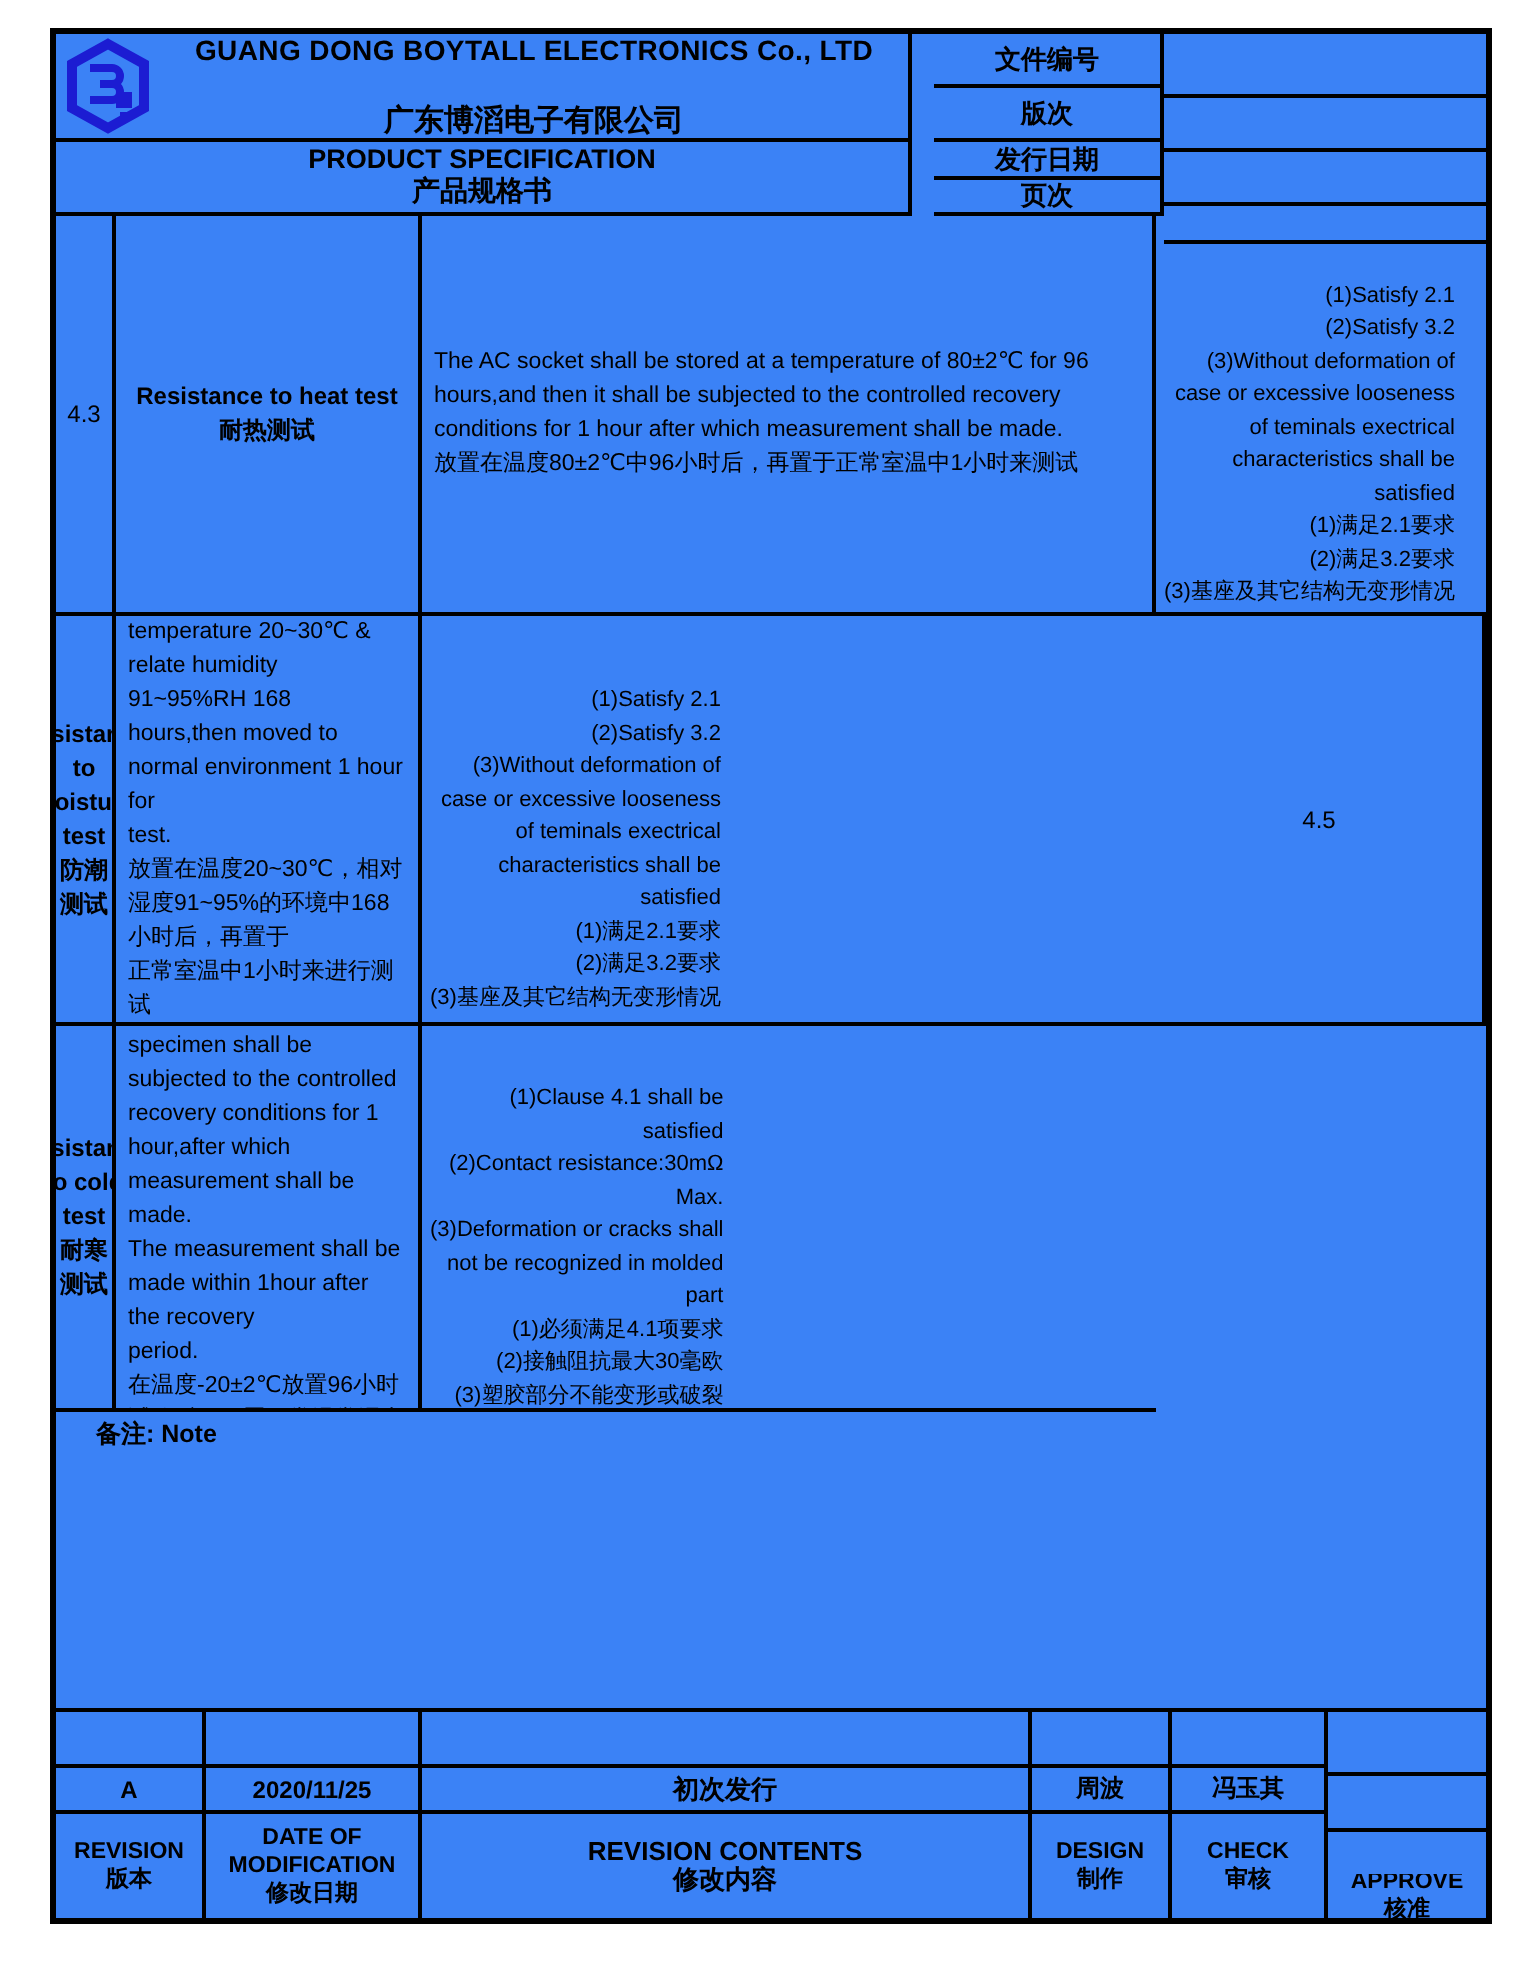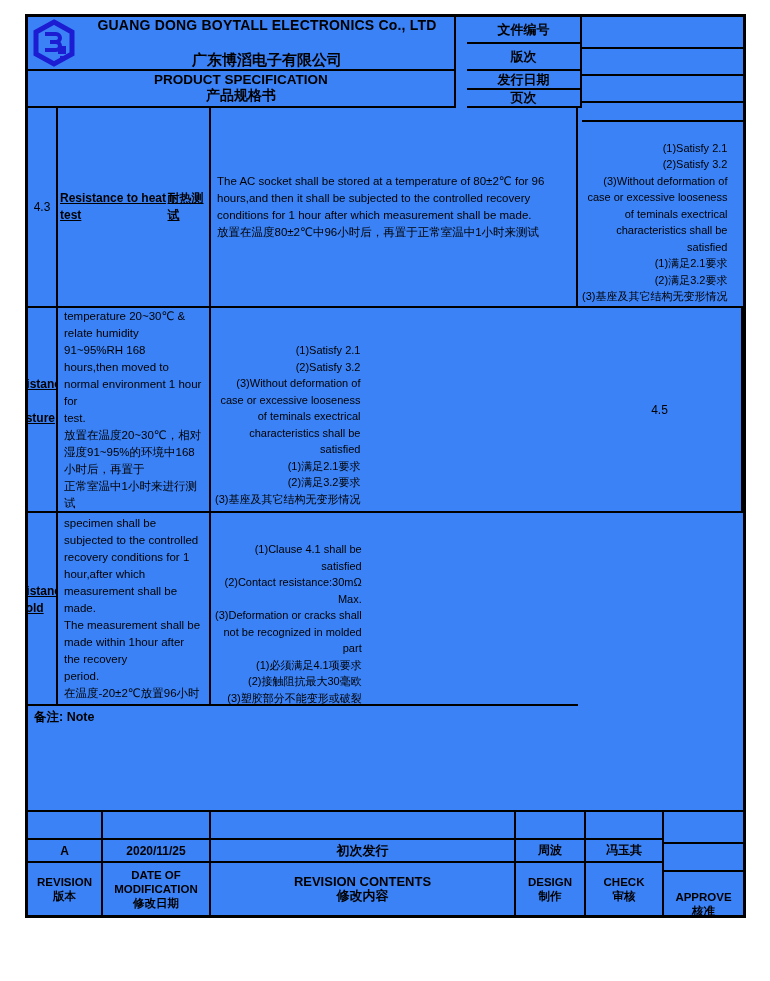--- a/index.html
+++ b/index.html
@@ -39,28 +39,28 @@
   .meta-value { font-weight: bold; font-size: 13px; }
   .logo-box { width: 44px; height: 48px; flex: 0 0 auto; display:flex; align-items:center; justify-content:center; }
 
   
   .main-grid {
     display: grid;
     grid-template-columns: 30px 153px 367px 165px;
     grid-template-rows: 200px 205px 193px;
   }
   .no-cell { font-weight: normal; font-size: 12px; }
-  .item-cell { flex-direction: row; font-weight: bold; font-size: 12px; line-height: 17px; padding: 0 2px; text-decoration: underline; }
+  .item-cell { flex-direction: column; text-align: center; font-weight: bold; font-size: 12px; line-height: 17px; padding: 0 2px; }
   .cond-cell { justify-content: flex-start; text-align: left; font-size: 11.5px; line-height: 17px; padding: 0 6px; }
   .crit-cell { justify-content: flex-start; text-align: right; font-size: 11px; line-height: 16.5px; padding: 0 4px; }
 
   
   .note-row {
-    height: 106px; border-bottom: 2px solid #000;
-    padding: 3px 6px; font-weight: bold; font-size: 12.5px;
+    height: 150px; border-bottom: 2px solid #000;
+    padding: 3px 20px; font-weight: bold; font-size: 12.5px;
   }
 
   
   .rev-grid {
     display: grid;
     grid-template-columns: 75px 108px 305px 70px 78px 79px;
     grid-template-rows: 28px 23px 52px;
   }
   .rev-cell { font-weight: bold; font-size: 12px; text-align: center; }
   .rev-foot { font-weight: bold; font-size: 11.5px; line-height: 14px; text-align: center; }

